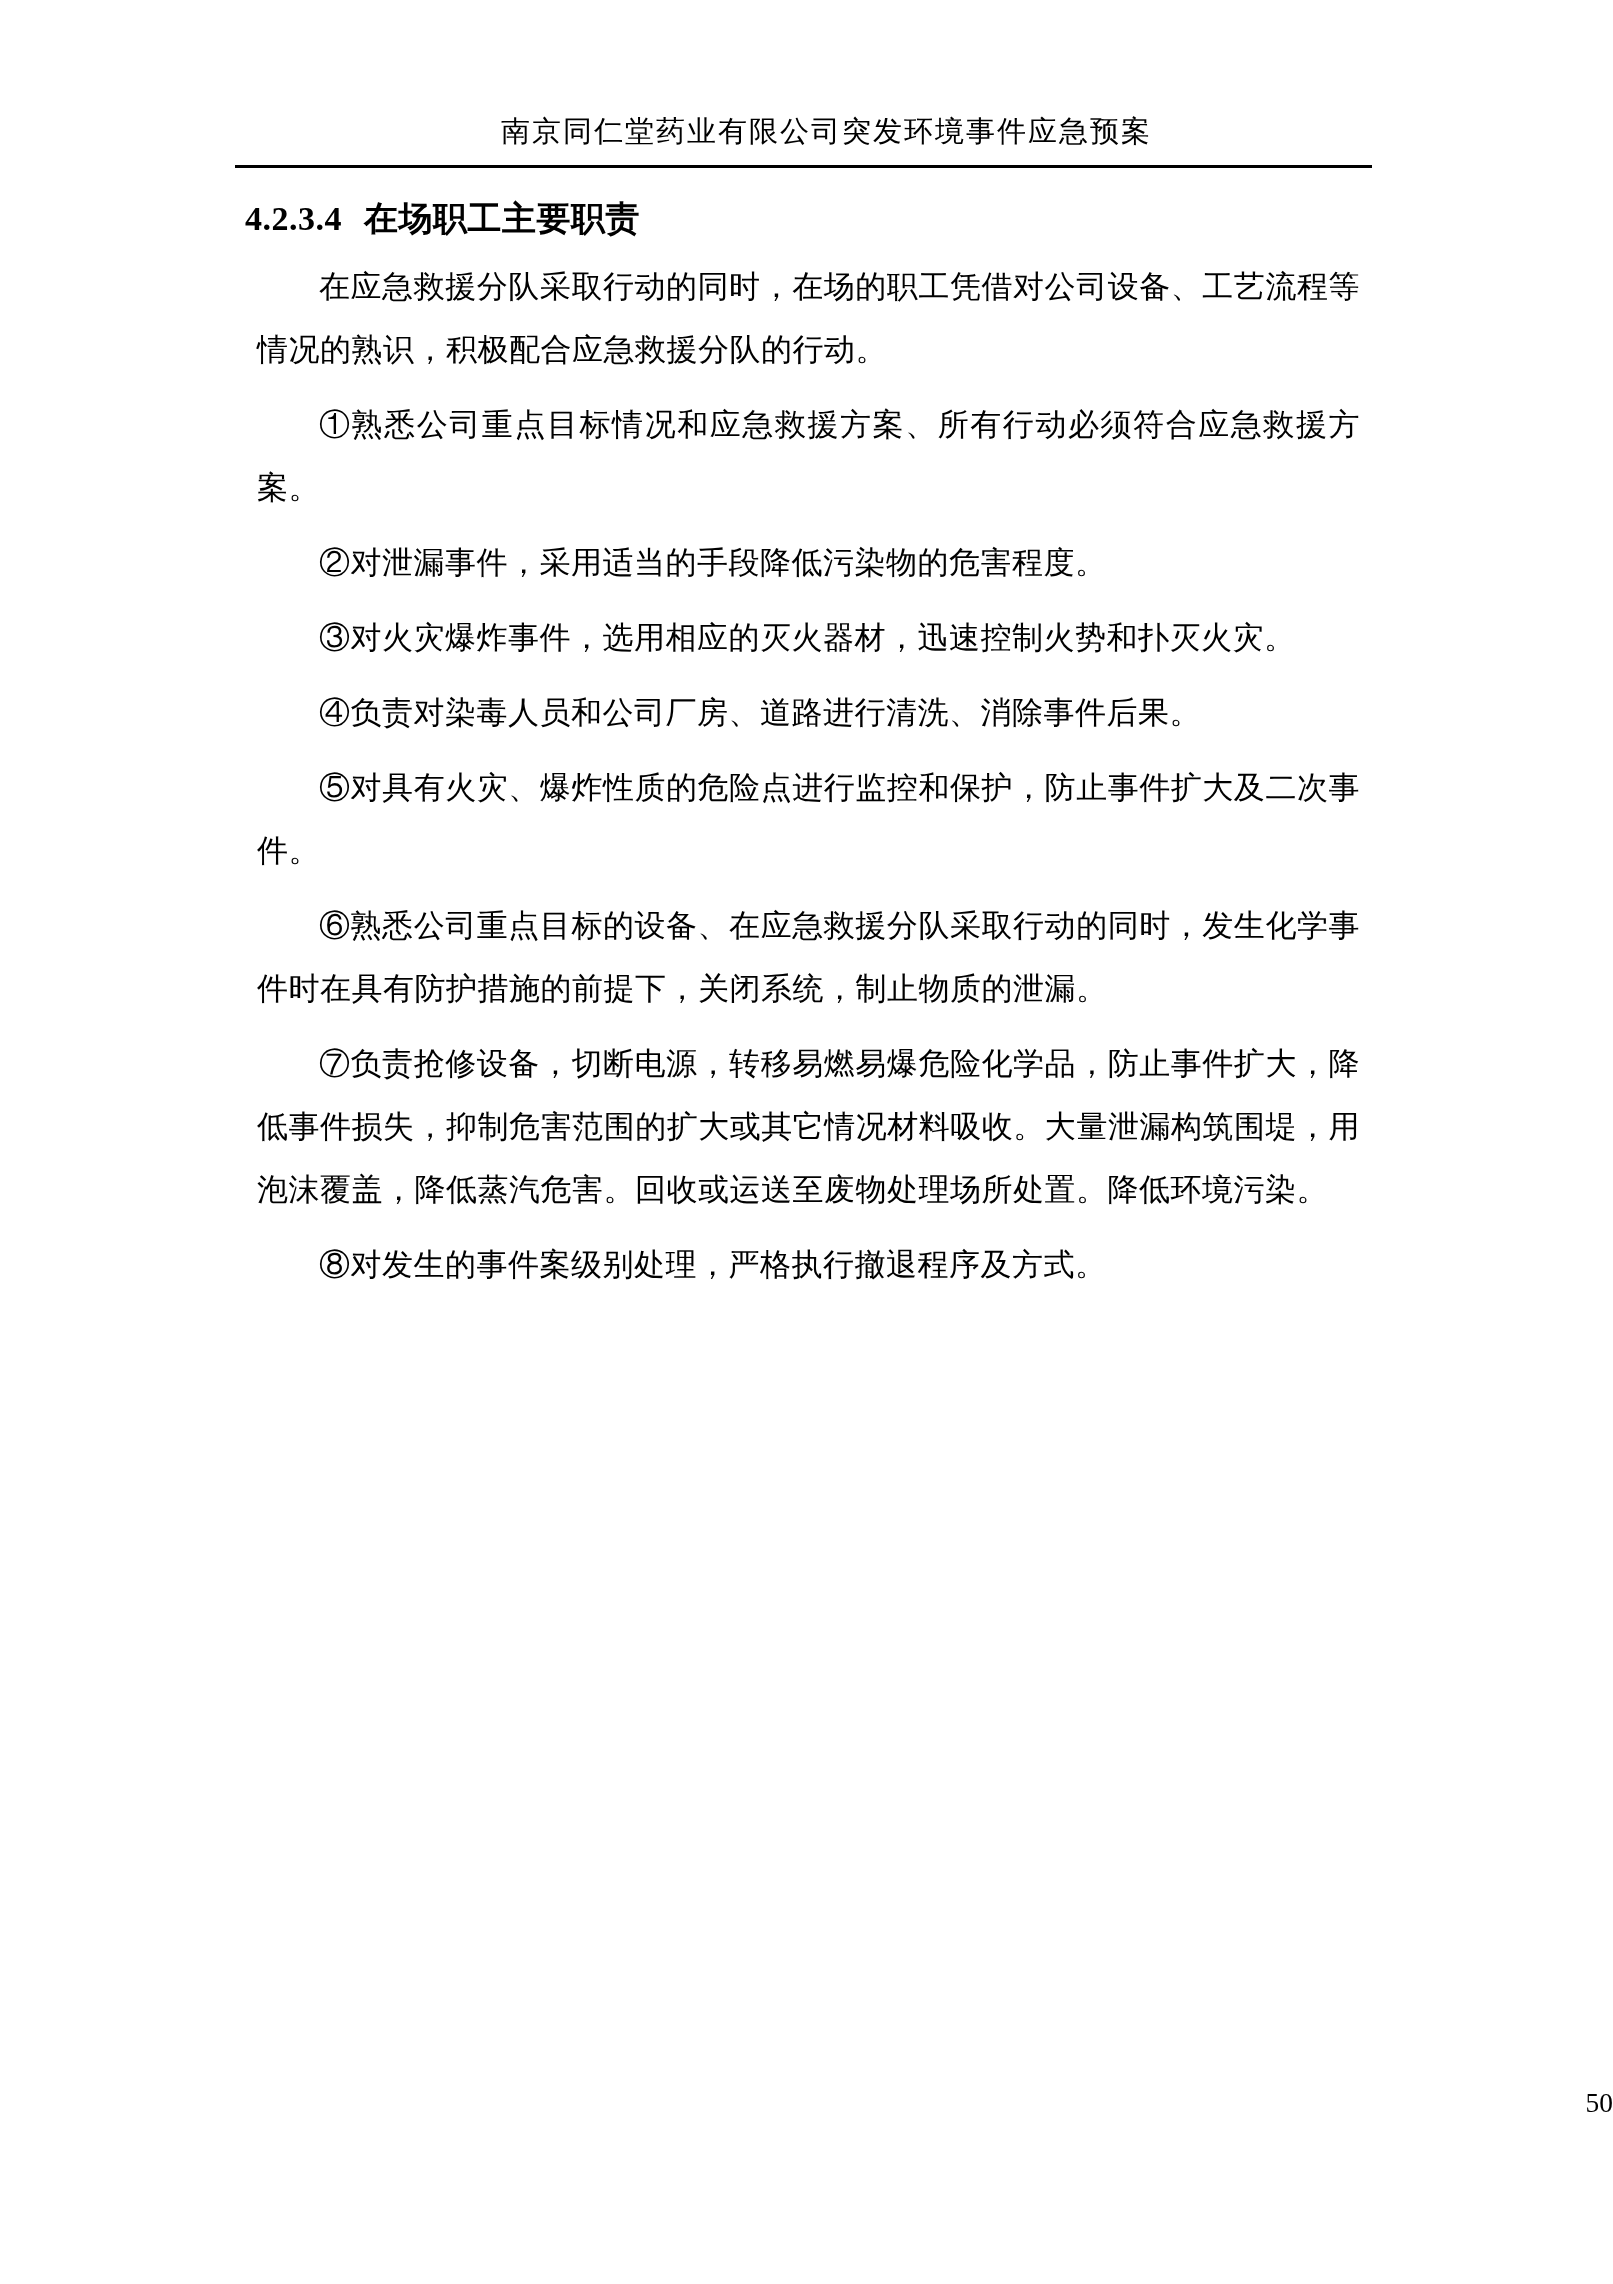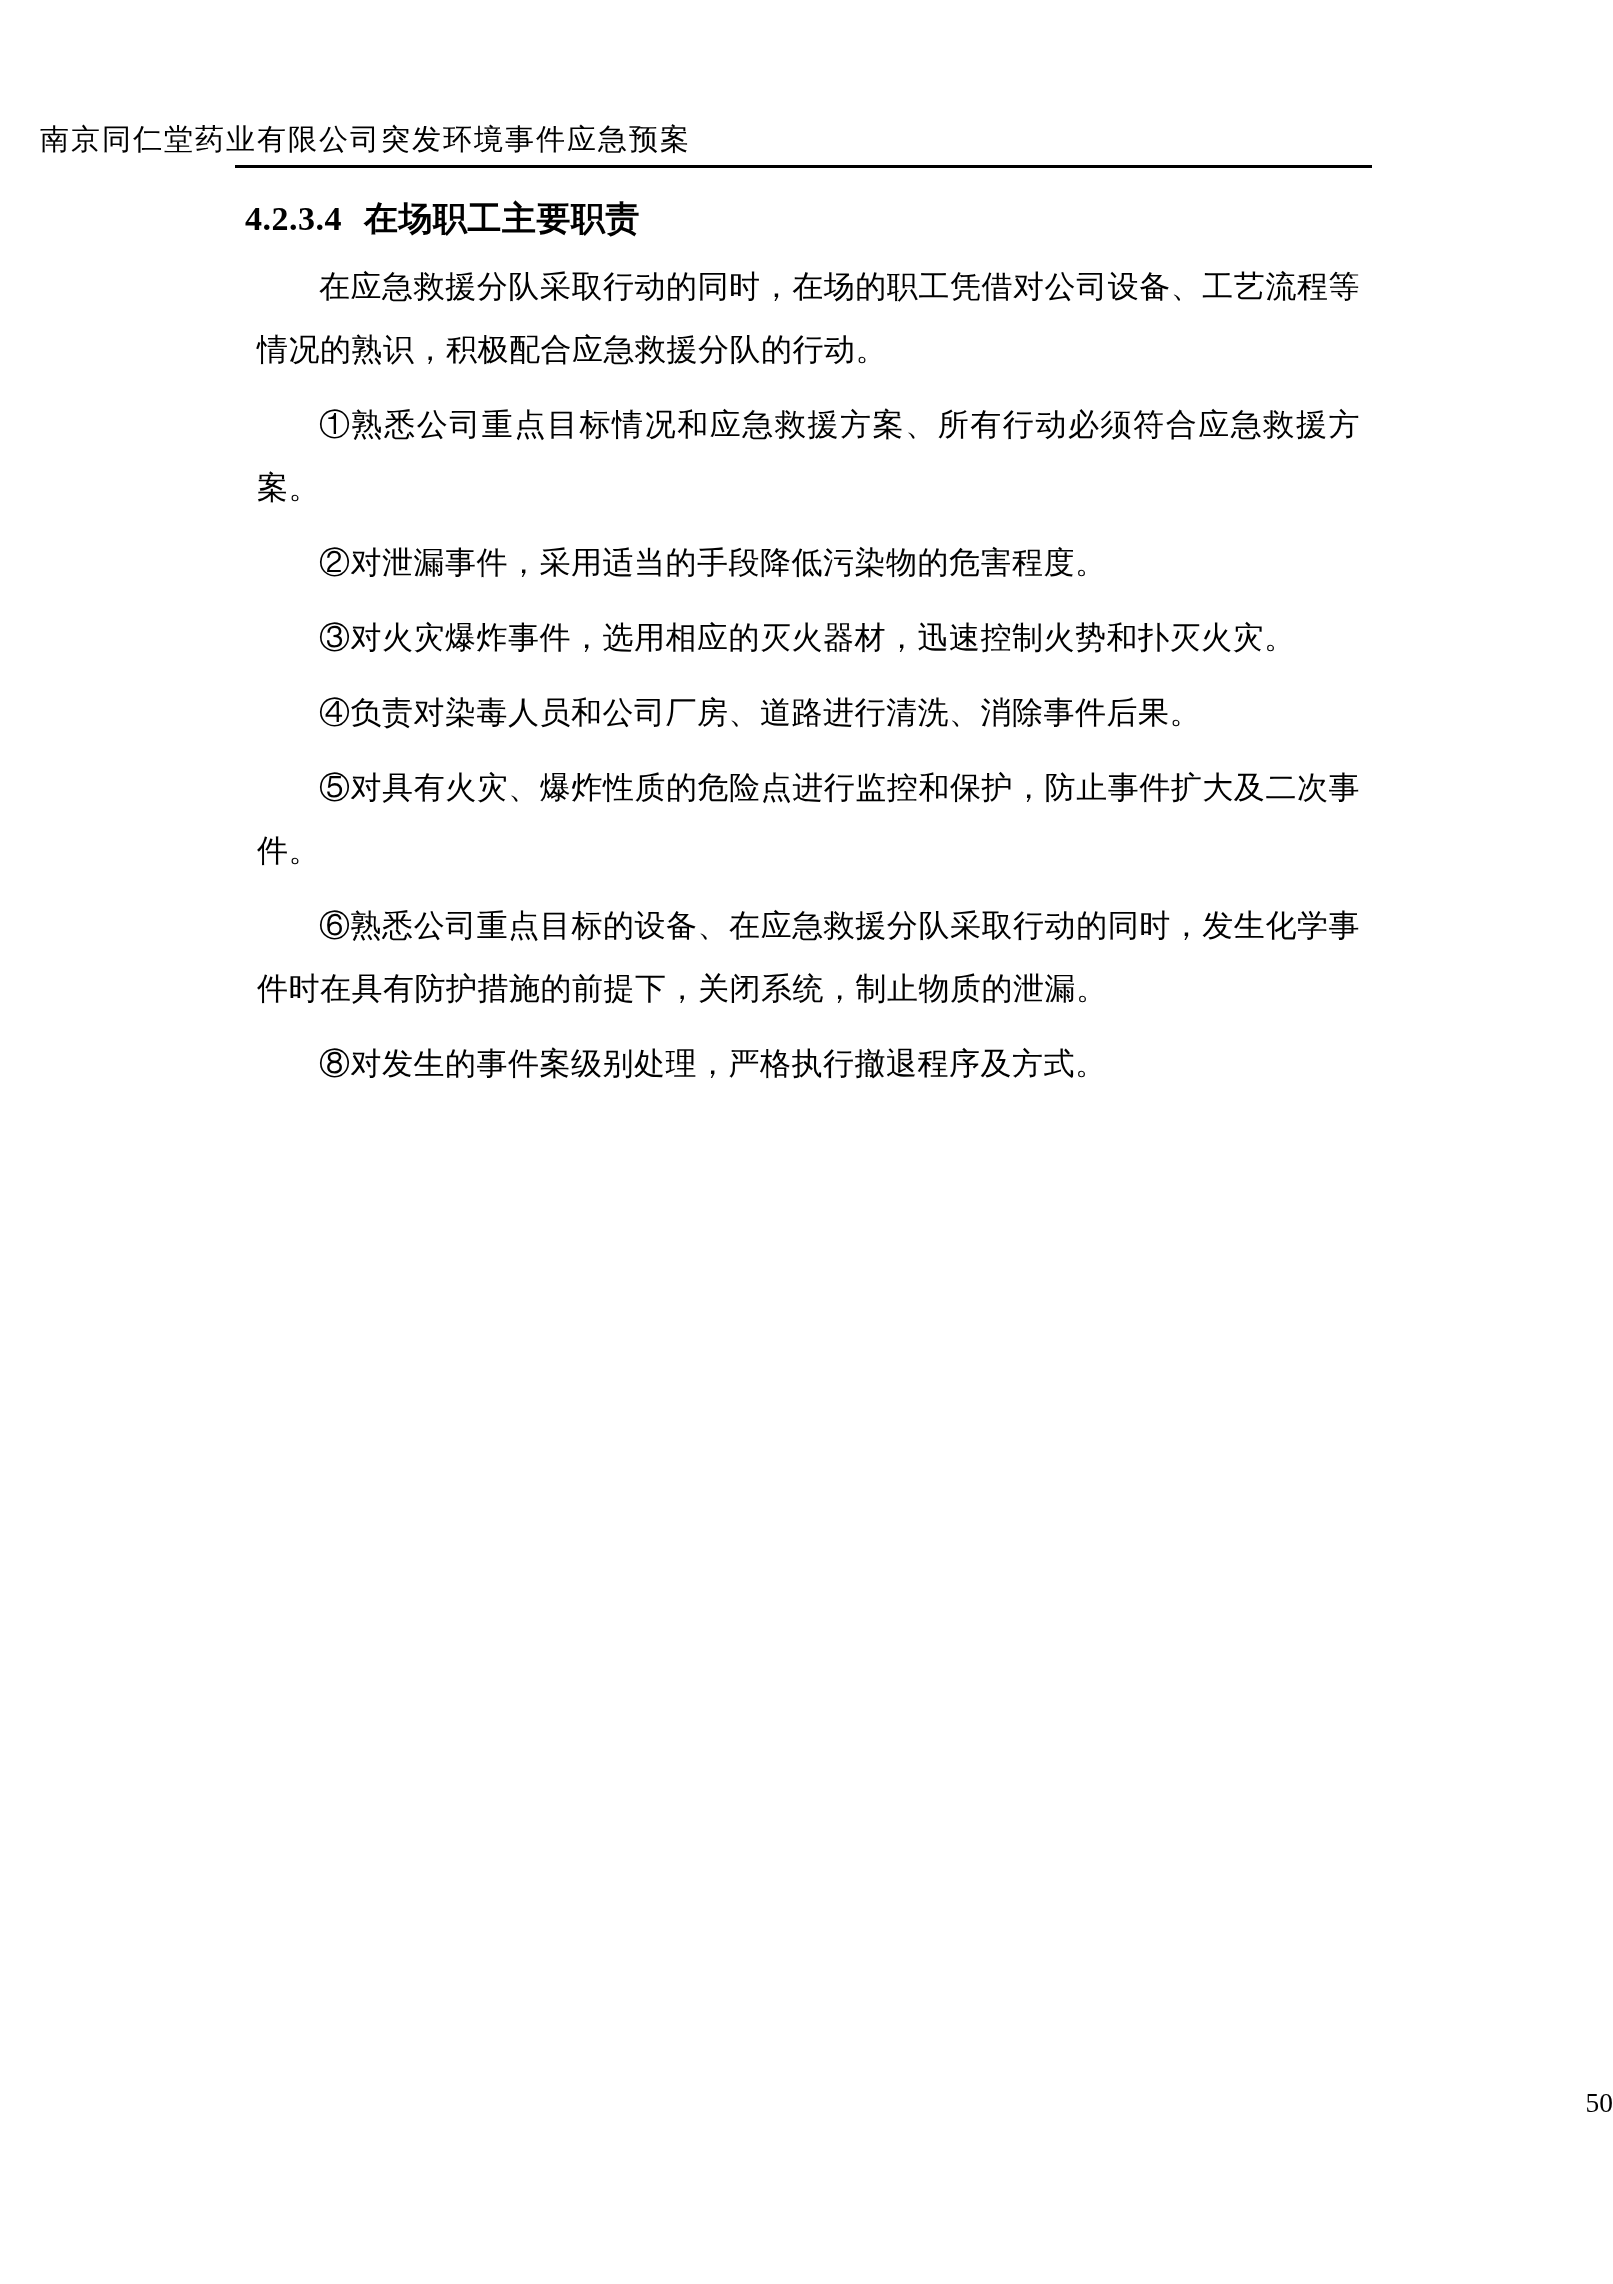--- a/index.html
+++ b/index.html
@@ -10,25 +10,26 @@
   body {
     width: 1613px;
     height: 2285px;
     position: relative;
     overflow: hidden;
     color: #000000;
     font-family: "Liberation Serif", "DejaVu Serif", serif;
   }
   .page-header {
     position: absolute;
-    top: 120px;
+    top: 112px;
     left: 0;
     width: 100%;
     padding-left: 40px;
     box-sizing: border-box;
+    text-align: center;
     font-size: 29px;
     line-height: 39px;
     letter-spacing: 2px;
     white-space: nowrap;
   }
   .header-rule {
     position: absolute;
     top: 165px;
     left: 235px;
     width: 1137px;
@@ -86,20 +87,21 @@
   </h2>
 
   <div class="paragraphs">
       <p class="para">在应急救援分队采取行动的同时，在场的职工凭借对公司设备、工艺流程等情况的熟识，积极配合应急救援分队的行动。</p>
       <p class="para">①熟悉公司重点目标情况和应急救援方案、所有行动必须符合应急救援方案。</p>
       <p class="para">②对泄漏事件，采用适当的手段降低污染物的危害程度。</p>
       <p class="para">③对火灾爆炸事件，选用相应的灭火器材，迅速控制火势和扑灭火灾。</p>
       <p class="para">④负责对染毒人员和公司厂房、道路进行清洗、消除事件后果。</p>
       <p class="para">⑤对具有火灾、爆炸性质的危险点进行监控和保护，防止事件扩大及二次事件。</p>
       <p class="para">⑥熟悉公司重点目标的设备、在应急救援分队采取行动的同时，发生化学事件时在具有防护措施的前提下，关闭系统，制止物质的泄漏。</p>
+      <p class="para">⑦负责抢修设备，切断电源，转移易燃易爆危险化学品，防止事件扩大，降低事件损失，抑制危害范围的扩大或其它情况材料吸收。大量泄漏构筑围堤，用泡沫覆盖，降低蒸汽危害。回收或运送至废物处理场所处置。降低环境污染。</p>
       <p class="para">⑧对发生的事件案级别处理，严格执行撤退程序及方式。</p>
     </div>
 </div>
 
 <div class="page-footer">
   <span>50</span>
 </div>
 
 
 </body></html>

